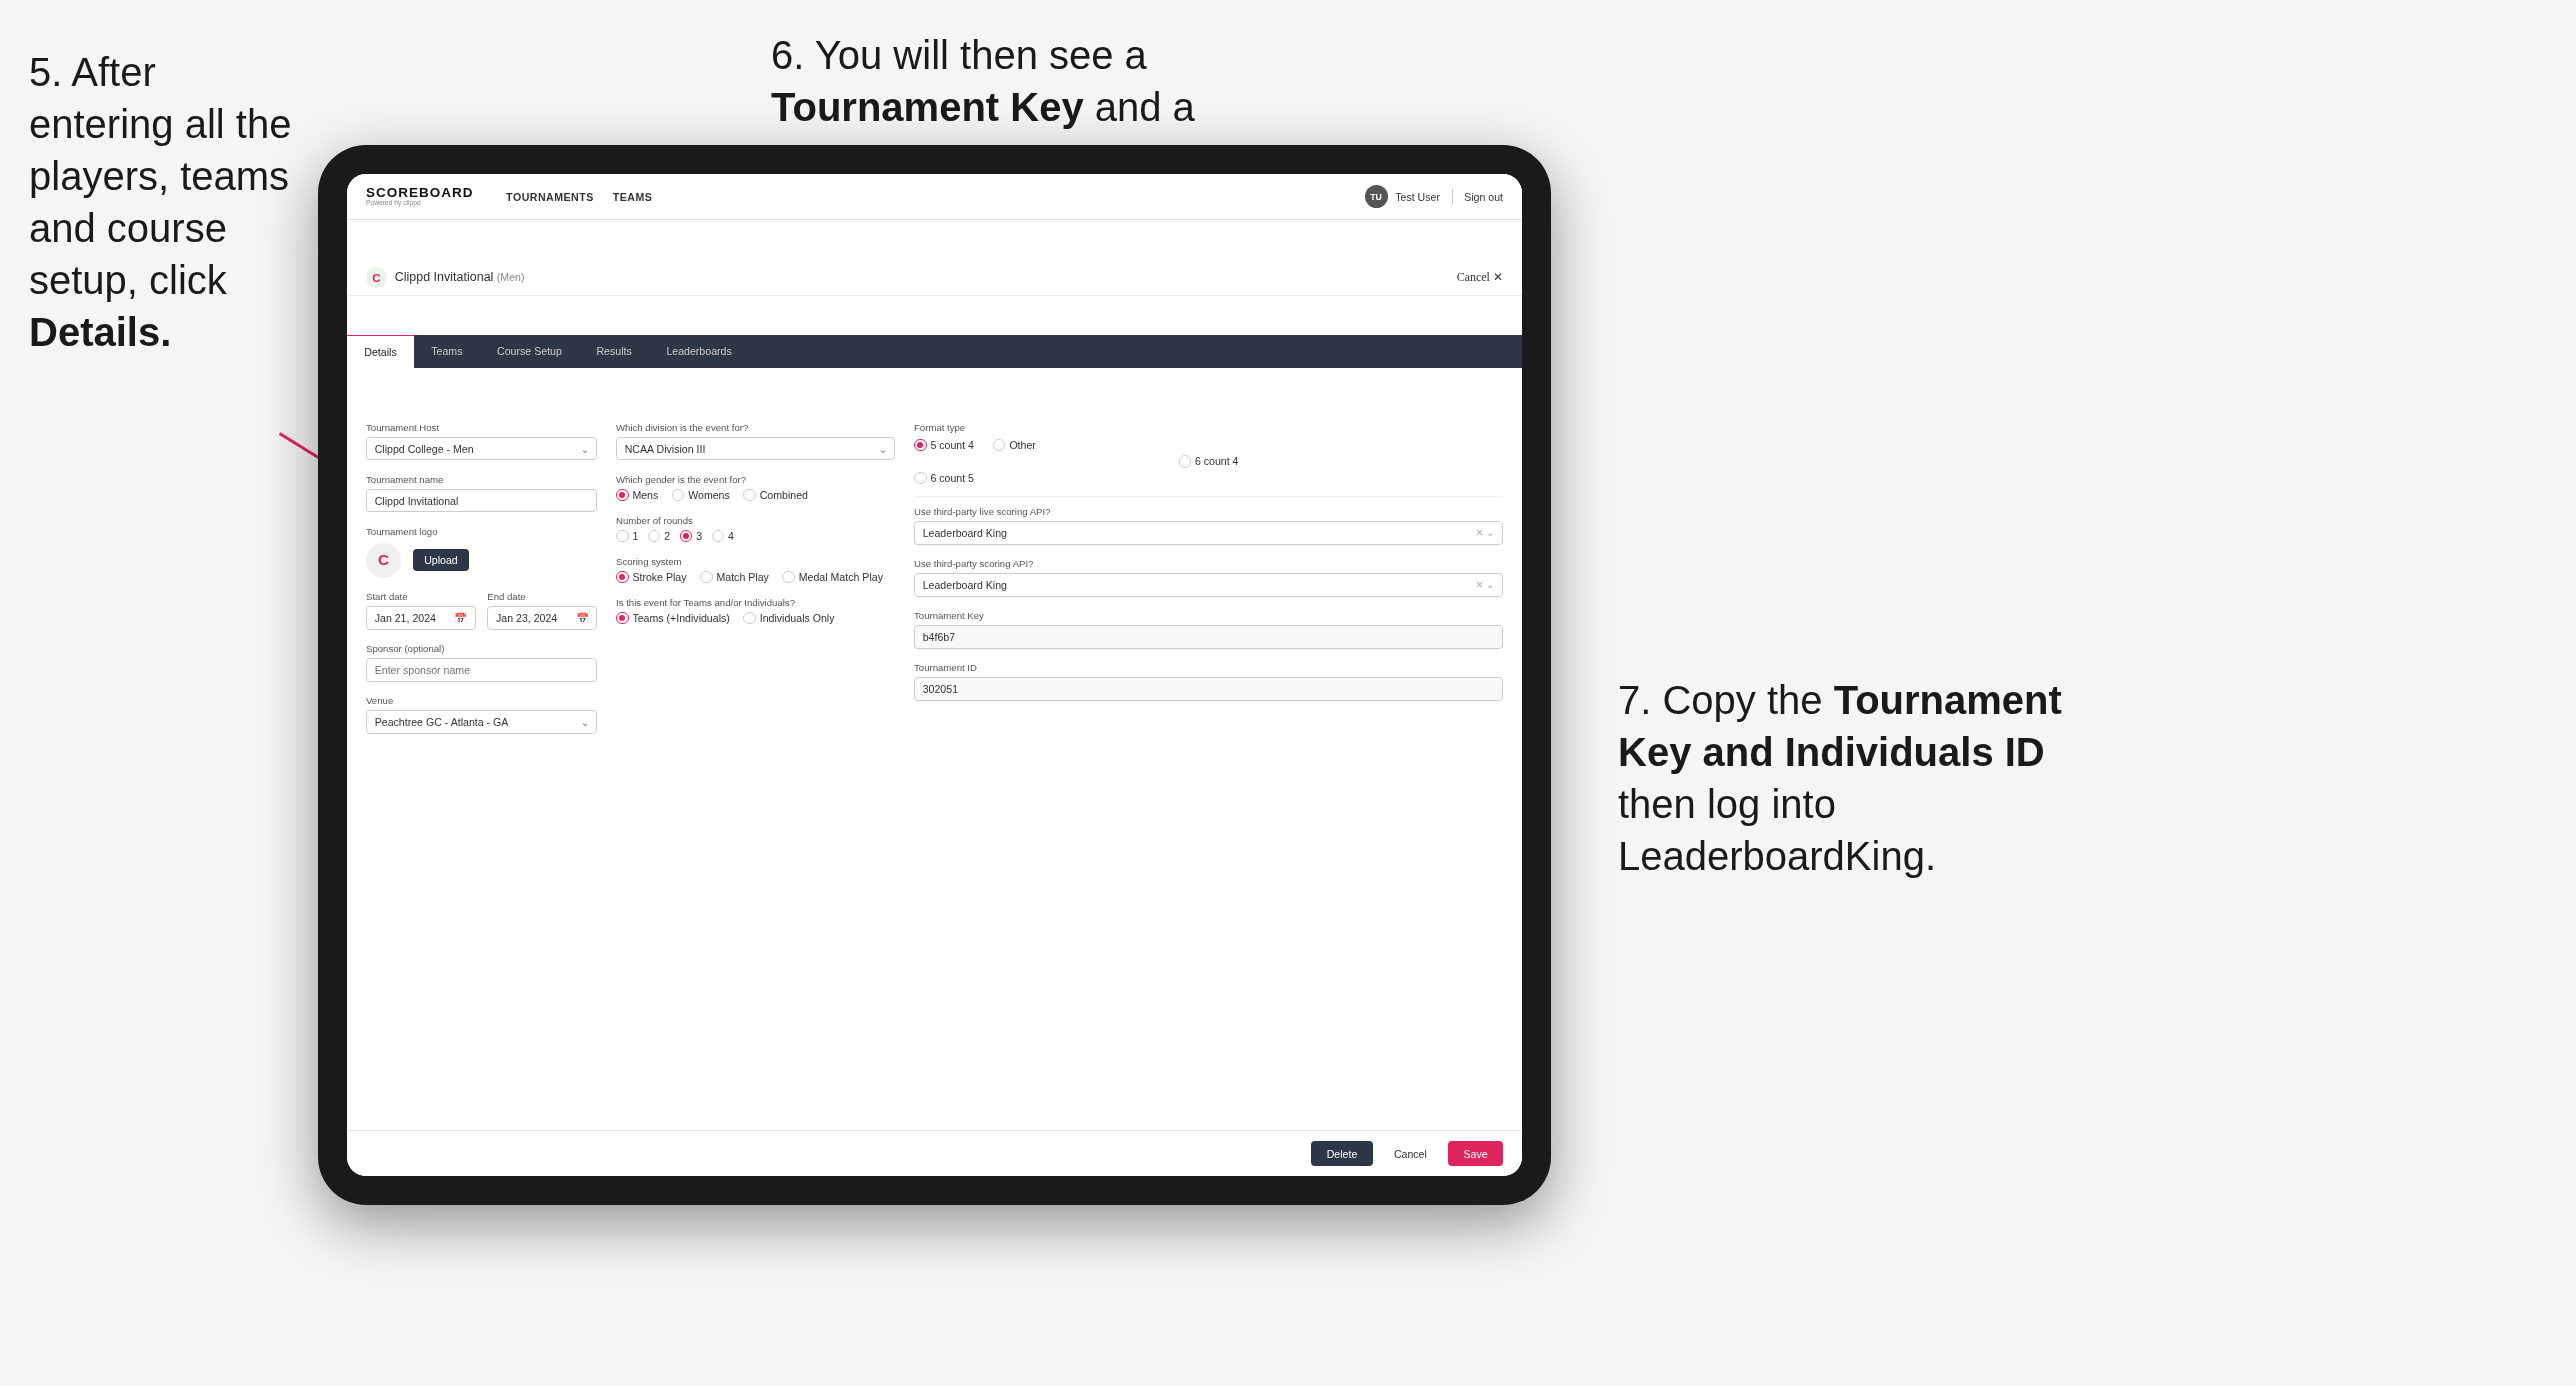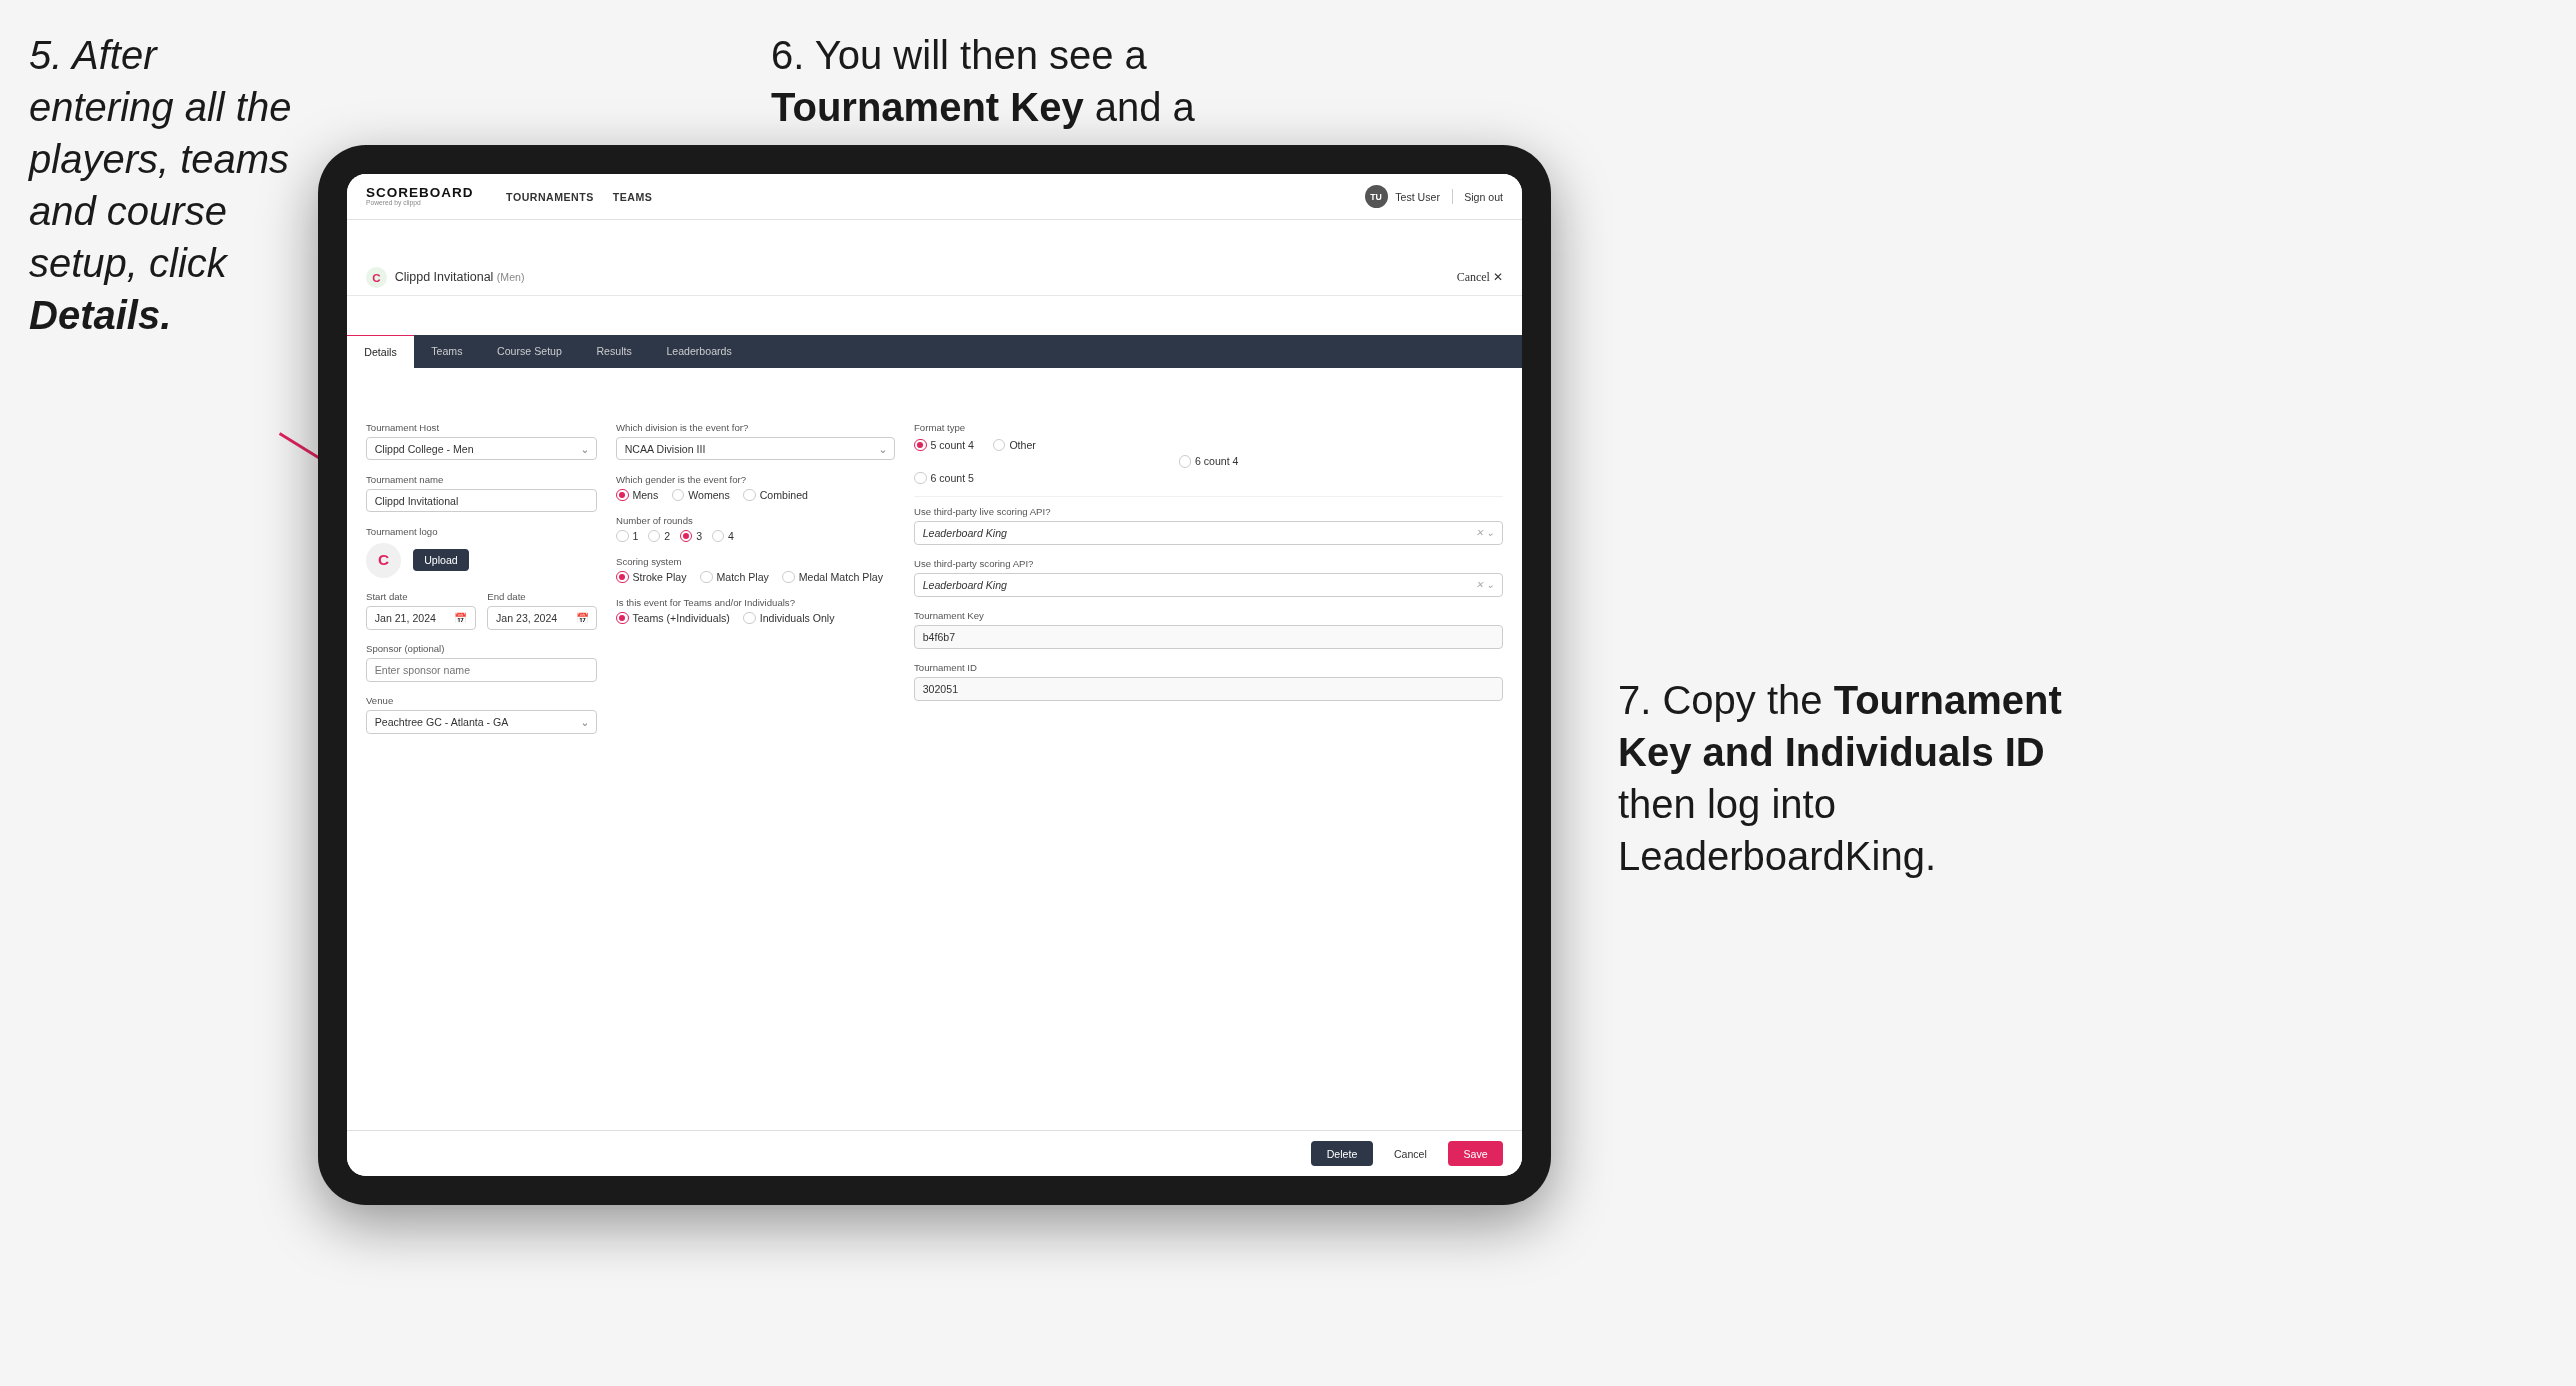--- a/index.html
+++ b/index.html
@@ -16,23 +16,22 @@
     .annotation {
       position: absolute;
       font-size: 40px;
       line-height: 1.3;
       color: #1a1a1a;
     }
     .annotation strong { font-weight: 800; }
 
     .annotation-left {
       left: 29px;
-      top: 29px;
+      top: 46px;
       width: 279px;
-      font-style: italic;
     }
 
     .annotation-top-right {
       left: 771px;
       top: 29px;
       width: 559px;
     }
 
     .annotation-bottom-right {
       left: 1618px;
@@ -398,21 +397,20 @@
       display: flex;
       align-items: center;
       justify-content: space-between;
       border: 1px solid #ccc;
       border-radius: 3.9px;
       padding: 4.8px 7.7px;
       font-size: 10.6px;
       color: #333;
       width: 100%;
       cursor: pointer;
-      font-style: italic;
     }
 
     .api-select-inner .x-btn {
       color: #aaa;
       font-size: 9.6px;
       cursor: pointer;
     }
 
     
     .key-id-section .form-input {

